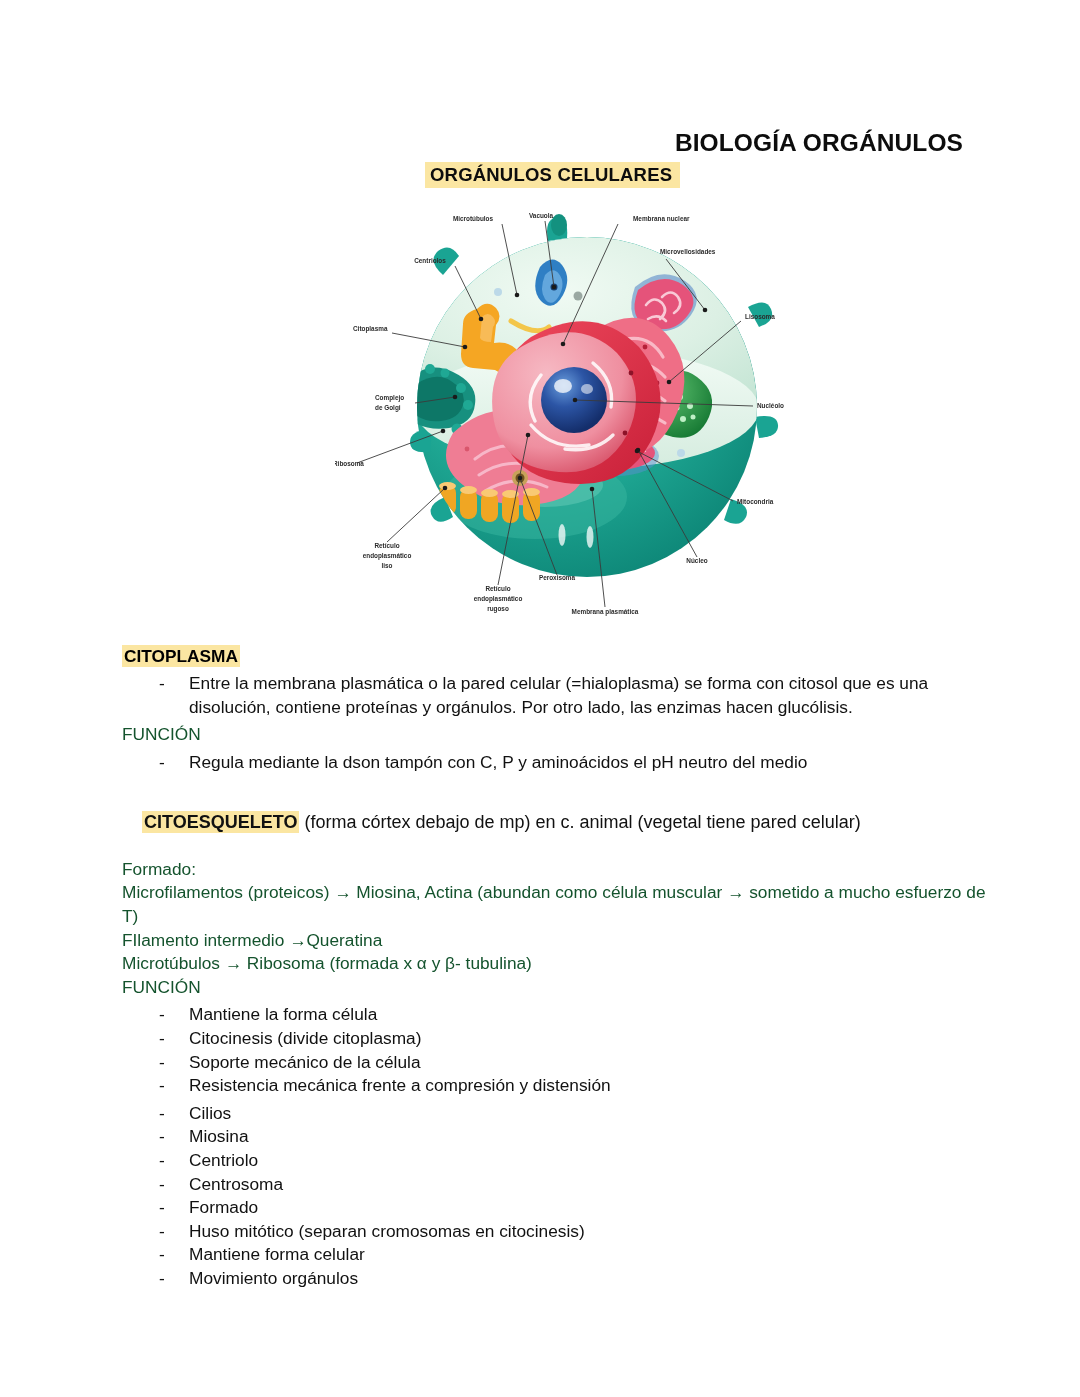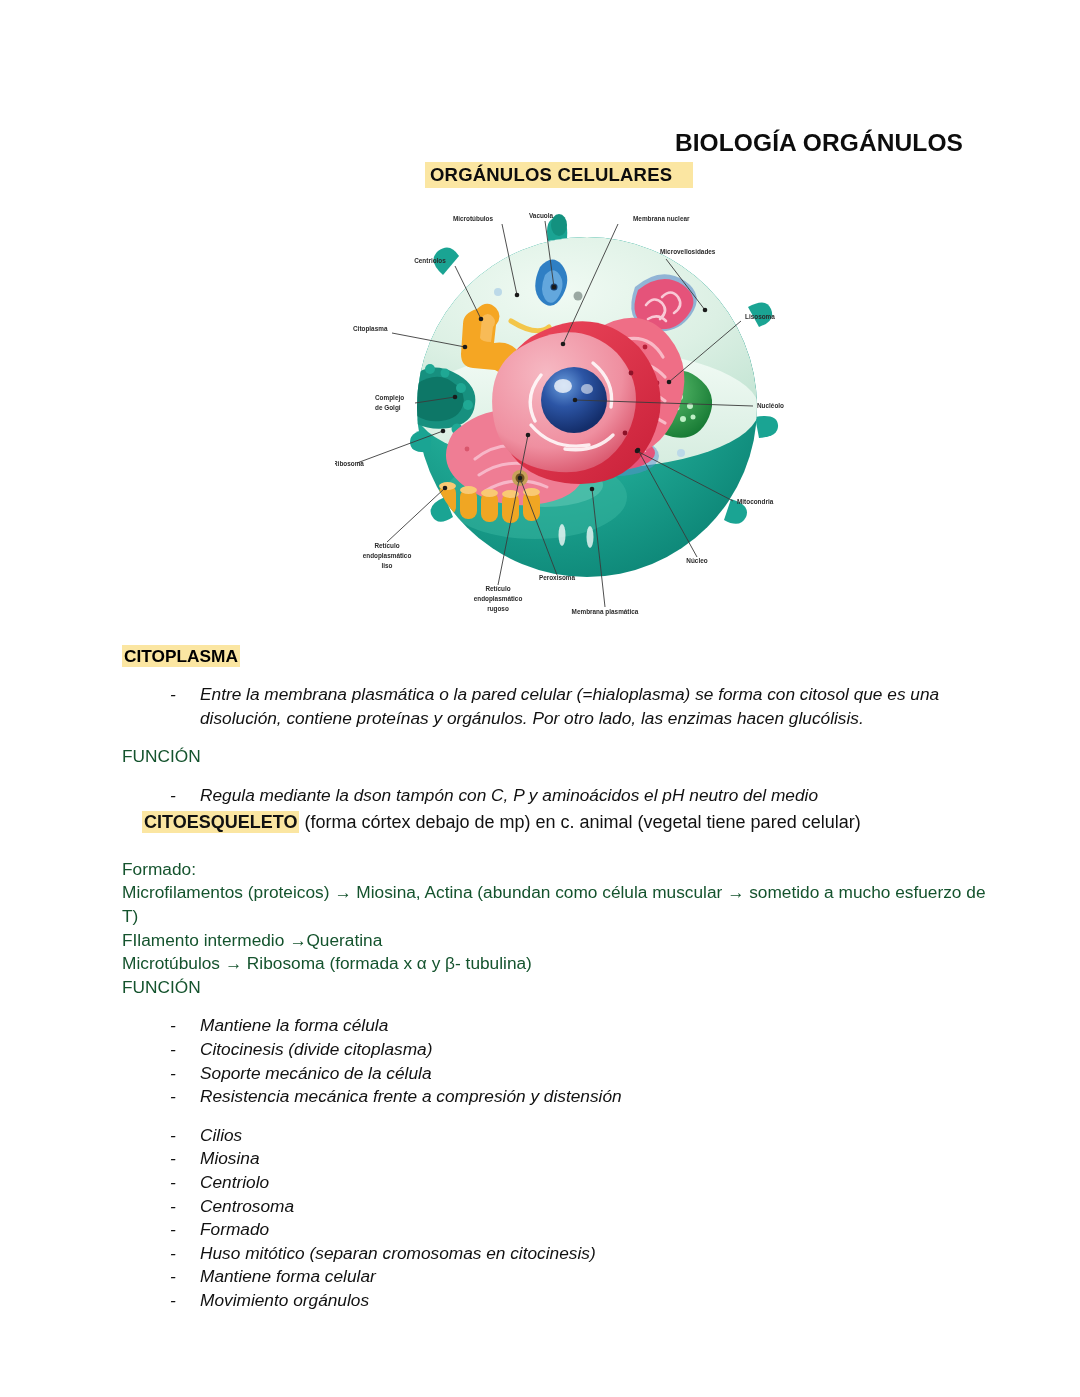--- a/index.html
+++ b/index.html
@@ -33,21 +33,21 @@
     position: absolute;
     top: 162px;
     left: 425px;
   }
   #section-title {
     display: inline-block;
     background: #fbe6a2;
     font-size: 18.5px;
     font-weight: bold;
     letter-spacing: .2px;
-    padding: 2px 21px 3px 5px;
+    padding: 2px 8px 3px 5px;
     line-height: 1.15;
     color: #0d0d0d;
   }
 
   
   #cell-figure {
     position: absolute;
     left: 335px;
     top: 197px;
     width: 545px;
@@ -70,21 +70,21 @@
     line-height: 23.6px;
     color: #111111;
     white-space: pre-wrap;
   }
   .hl {
     background: #fbe6a2;
     font-weight: bold;
     padding: 1px 2px;
   }
   .hl-head { font-size: 17.3px; line-height: 24px; }
-  ul.dashes { list-style: none; margin: 15px; padding: 0; font-style: italic; }
+  ul.dashes { list-style: none; margin: 4px; padding: 0; }
   ul.dashes > li {
     position: relative;
     padding-left: 63px;
     font-size: 17.3px;
     line-height: 23.6px;
     color: #111111;
   }
   ul.dashes > li::before {
     content: "-";
     position: absolute;

